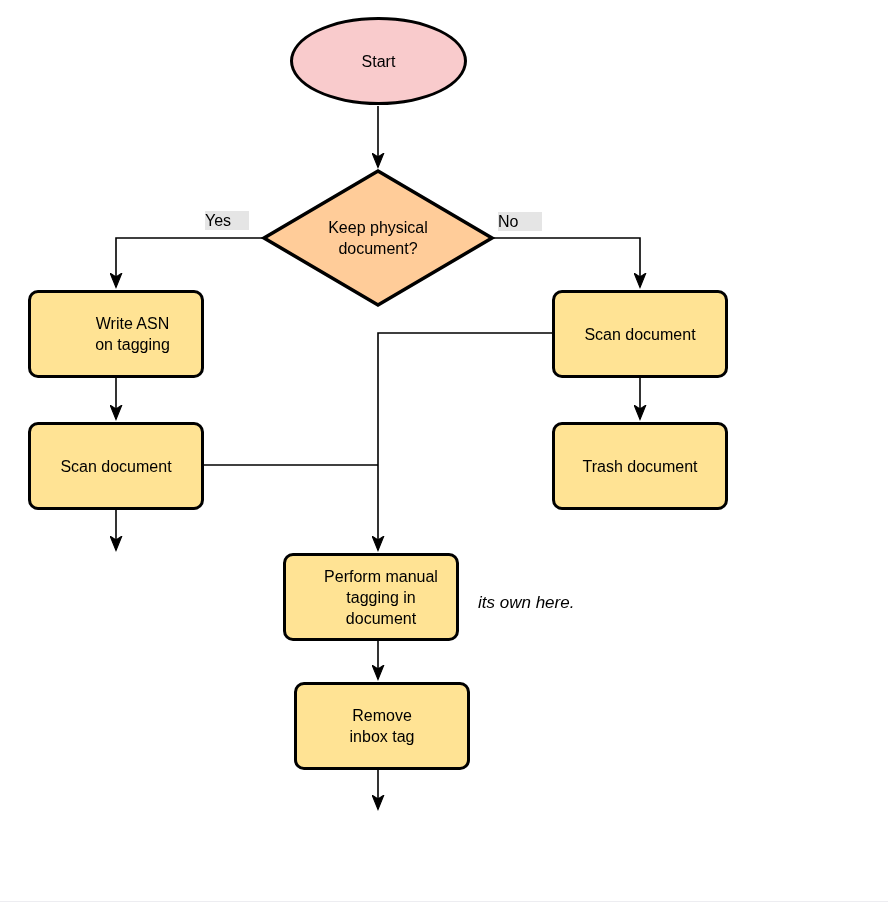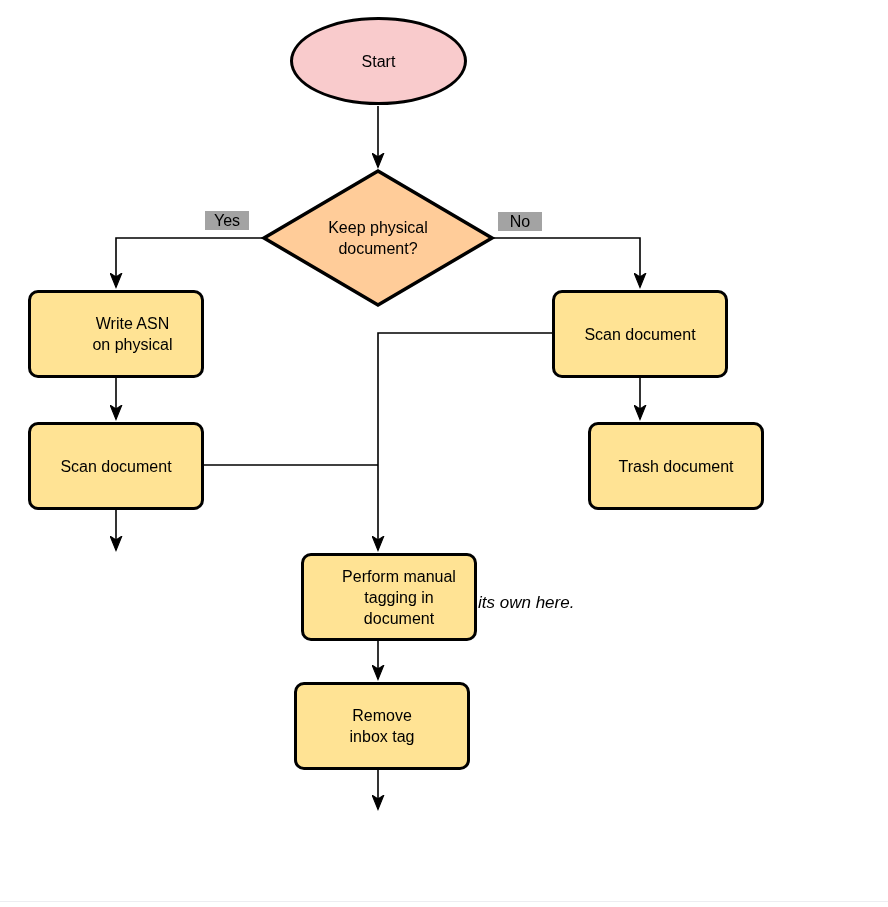--- a/index.html
+++ b/index.html
@@ -51,24 +51,24 @@
   .diamond-label {
     position: absolute;
     left: 264px; top: 171px;
     width: 228px; height: 134px;
     background: transparent;
     border: none;
   }
   .edge-label {
     position: absolute;
     width: 44px;
-    text-align: center;
+    text-align: left;
     font-size: 16px;
     line-height: 19px;
-    background: #a3a3a3;
+    background: #e5e5e5;
   }
   .note {
     position: absolute;
     left: 478px;
     top: 590px;
     width: 410px;
     font-size: 17px;
     font-style: italic;
     line-height: 25px;
   }
@@ -111,37 +111,37 @@
 
   <div class="node ellipse" style="left:290px; top:17px;">
     <span>Start</span>
   </div>
 
   <div class="edge-label" style="left:205px; top:211px;">Yes</div>
   <div class="edge-label" style="left:498px; top:212px;">No</div>
 
   <div class="node box" style="left:28px; top:290px;padding-left:33px;">
     <span>Write ASN</span>
-    <span>on physical</span>
+    <span>on tagging</span>
   </div>
 
   <div class="node box" style="left:28px; top:422px;">
     <span>Scan document</span>
   </div>
 
 
   <div class="node box" style="left:552px; top:290px;">
     <span>Scan document</span>
   </div>
 
-  <div class="node box" style="left:552px; top:422px;margin-left:36px;">
+  <div class="node box" style="left:552px; top:422px;">
     <span>Trash document</span>
   </div>
 
-  <div class="node box" style="left:301px; top:553px;padding-left:20px;">
+  <div class="node box" style="left:283px; top:553px;padding-left:20px;">
     <span>Perform manual</span>
     <span>tagging in</span>
     <span>document</span>
   </div>
 
   <div class="note">
     <span>its own here.</span>
   </div>
 
   <div class="node box" style="left:294px; top:682px;">

